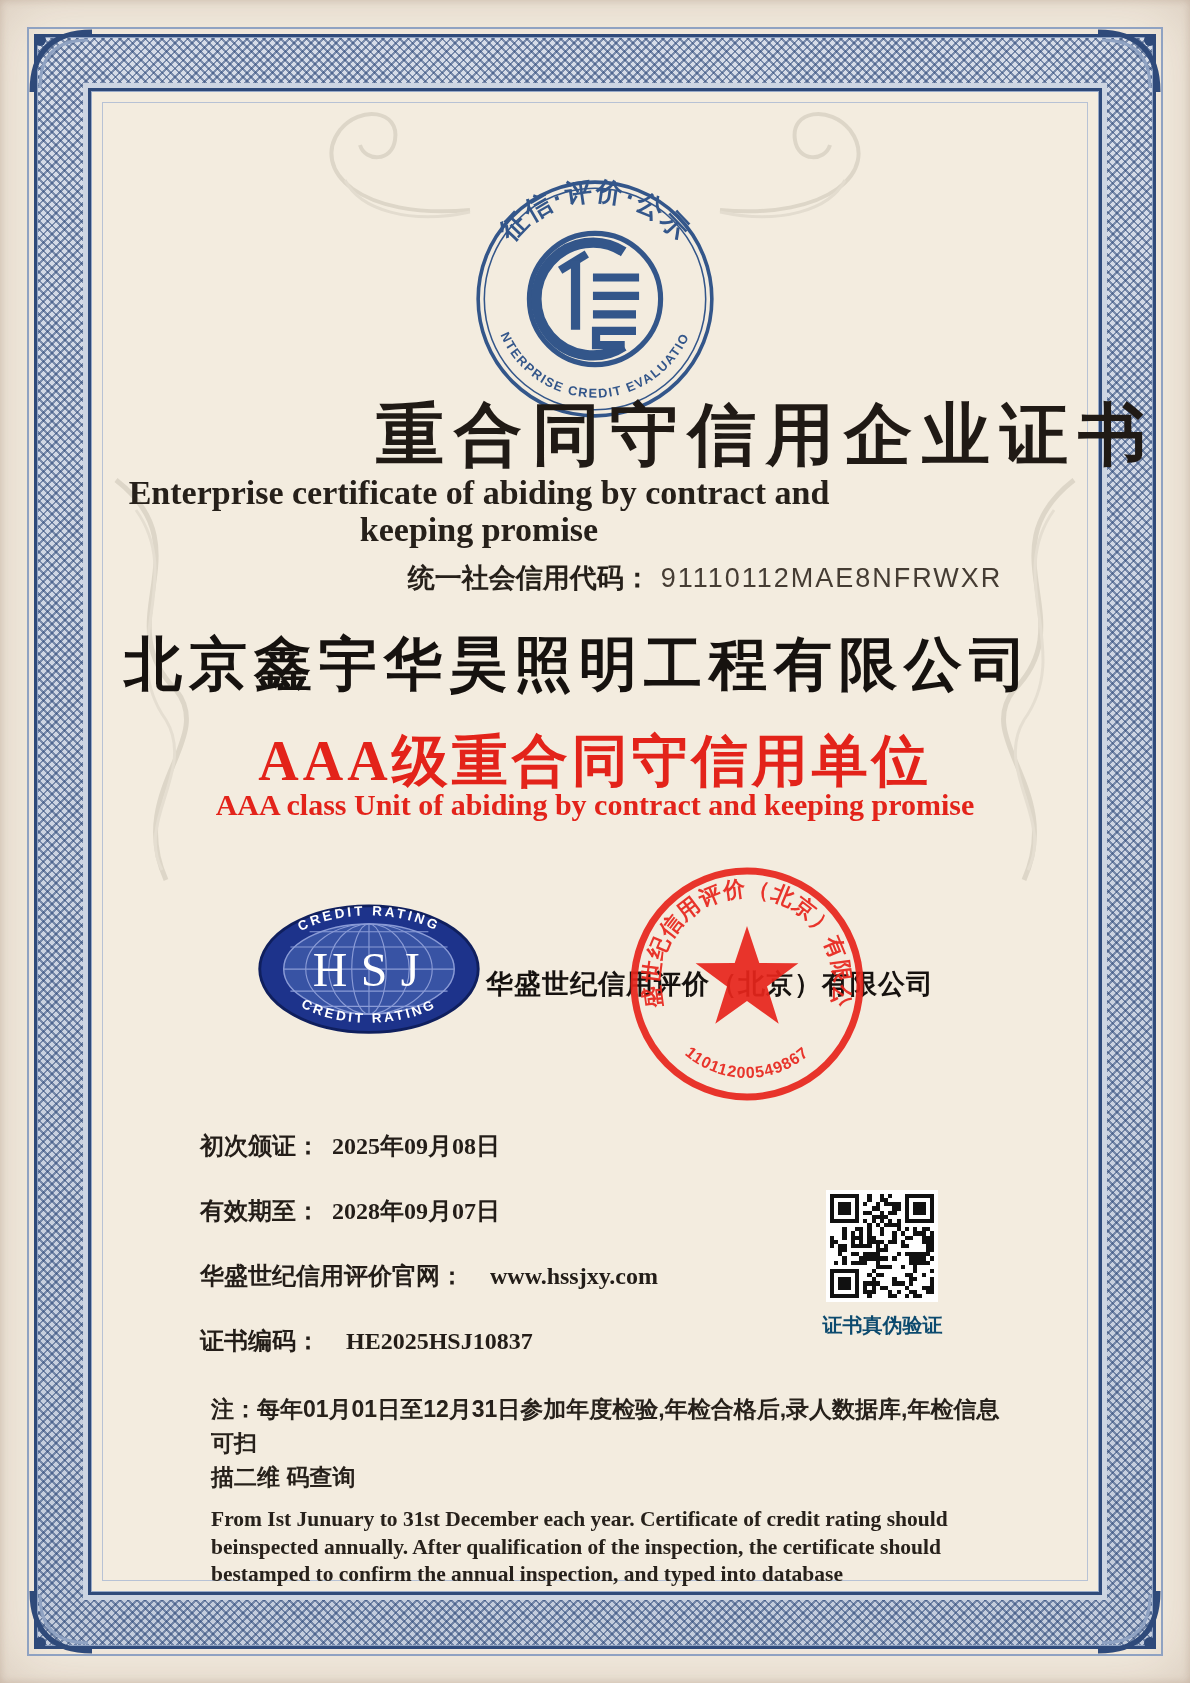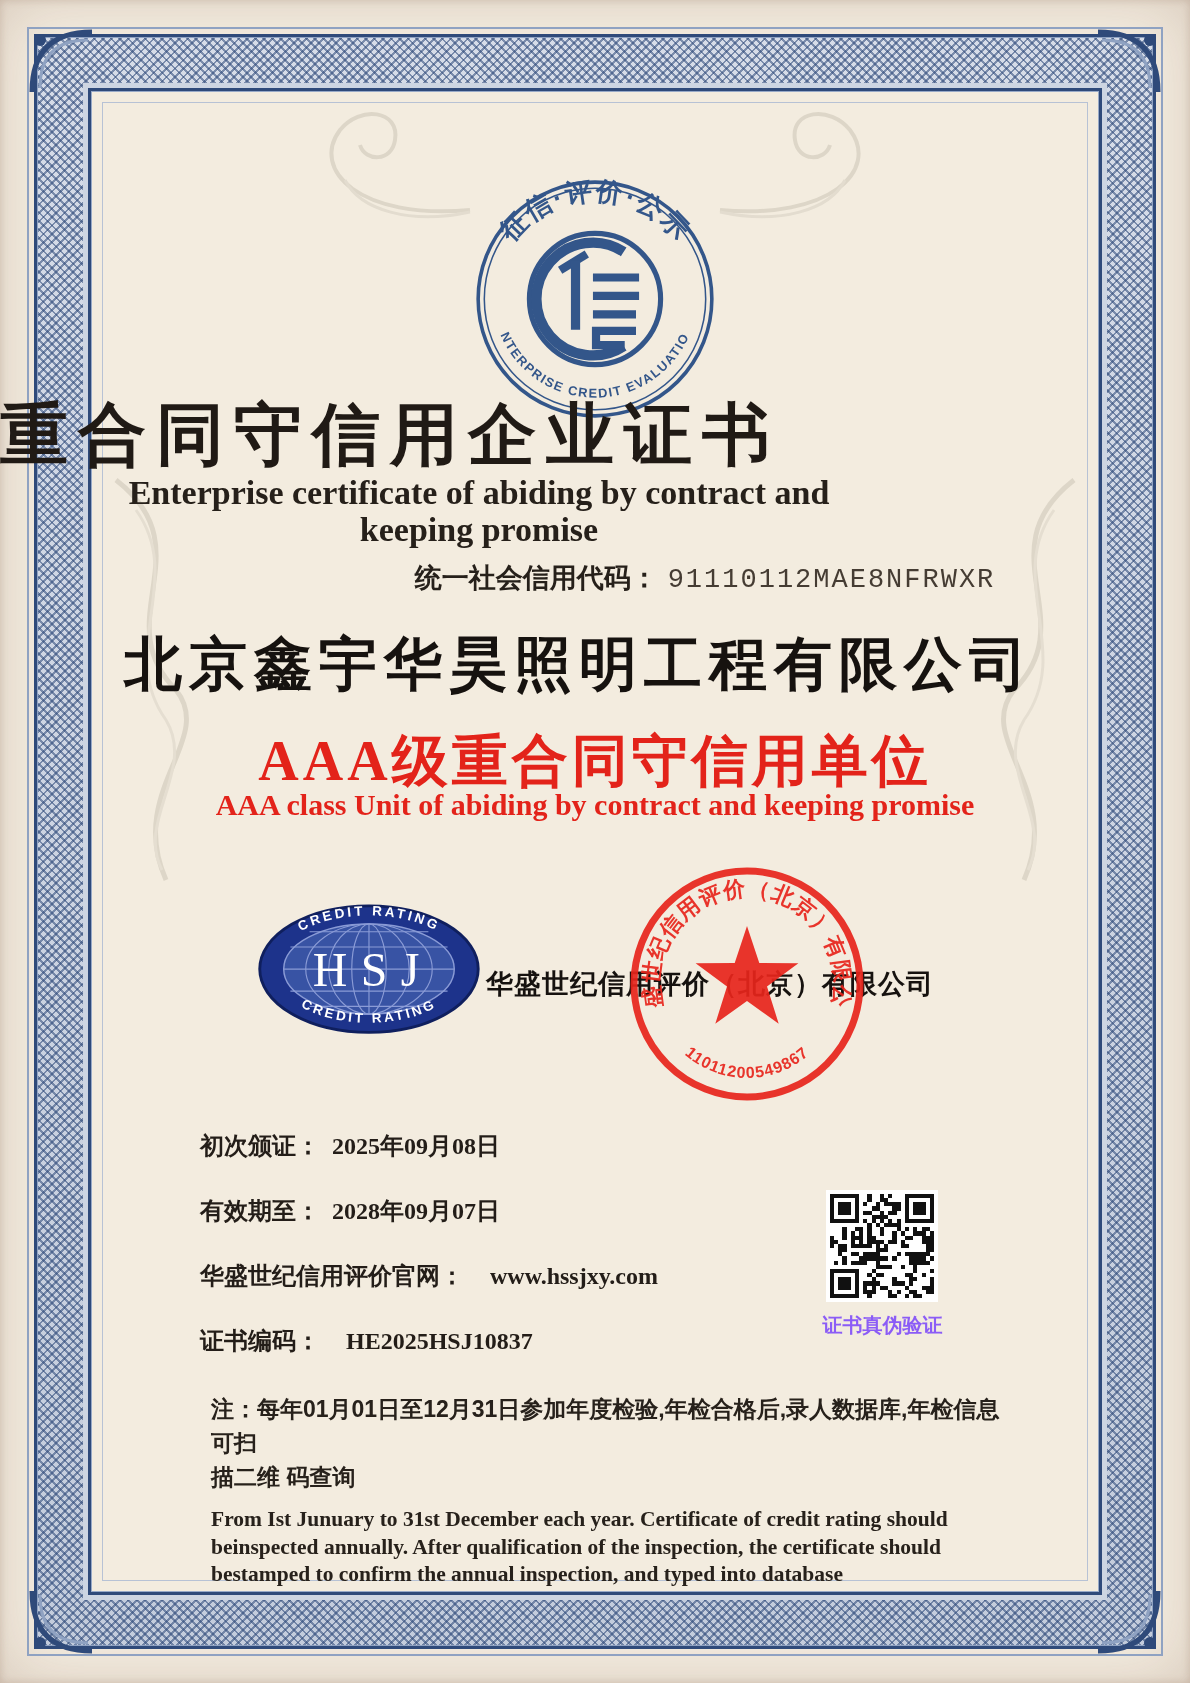--- a/index.html
+++ b/index.html
@@ -33,36 +33,36 @@
   .corner.tl{left:26px;top:26px;}
   .corner.tr{right:26px;top:26px;transform:scaleX(-1);}
   .corner.bl{left:26px;bottom:26px;transform:scaleY(-1);}
   .corner.br{right:26px;bottom:26px;transform:scale(-1,-1);}
   
   .flourish{position:absolute;opacity:.55;}
   .flourish svg{width:100%;height:100%;}
   
   .badge{position:absolute;left:472px;top:176px;width:246px;height:246px;}
   .title-zh{
-    position:absolute;left:0;top:390px;width:1156px;text-align:left;
+    position:absolute;left:0;top:390px;width:1156px;text-align:right;
     font-family:Liberation Mono, monospace;
     font-size:68px;font-weight:900;letter-spacing:10px;color:#201a15;
   }
   .title-en{
     position:absolute;left:0;top:474px;width:958px;text-align:center;
     font-family:"Liberation Serif","DejaVu Serif",serif;
     font-size:34px;font-weight:700;line-height:37px;color:#26201a;
   }
   .code-line{
     position:absolute;left:0;top:560px;width:1190px;text-align:center;
     transform:translateX(110px);font-size:27px;
   }
   .code-label{font-weight:900;color:#26201a;}
   .code-value{
-    font-family:Liberation Mono, monospace;
+    font-family:Liberation Sans, sans-serif;
     color:#453c33;letter-spacing:2px;margin-left:10px;
   }
   .company-name{
     position:absolute;left:0;top:626px;width:1158px;text-align:center;
     font-family:"Liberation Serif","DejaVu Serif",serif;
     font-size:58px;font-weight:900;letter-spacing:7px;color:#16120f;
   }
   .rating-zh{
     position:absolute;left:0;top:724px;width:1190px;text-align:center;
     font-family:"Liberation Serif","DejaVu Serif",serif;
@@ -87,21 +87,21 @@
   .detail-value{font-weight:900;margin-left:12px;}
   .detail-row:nth-child(3) .detail-value,
   .detail-row:nth-child(4) .detail-value{margin-left:26px;}
   .qr-box{
     position:absolute;left:826px;top:1190px;width:112px;height:112px;
     background:#fff;padding:4px;box-sizing:border-box;
   }
   .qr-box svg{width:104px;height:104px;display:block;}
   .qr-caption{
     position:absolute;left:790px;top:1312px;width:185px;text-align:center;
-    font-size:20px;font-weight:900;color:#8b5cf6;
+    font-size:20px;font-weight:900;color:#0c4a6e;
   }
   .note{position:absolute;left:211px;top:1392px;width:806px;color:#27211b;}
   .note-zh{font-size:23px;font-weight:900;line-height:34px;}
   .note-en{
     font-family:"Liberation Serif","DejaVu Serif",serif;
     font-size:21.5px;font-weight:700;line-height:27.5px;margin-top:12px;
   }
   text{user-select:none;}
 </style>
 </head>

